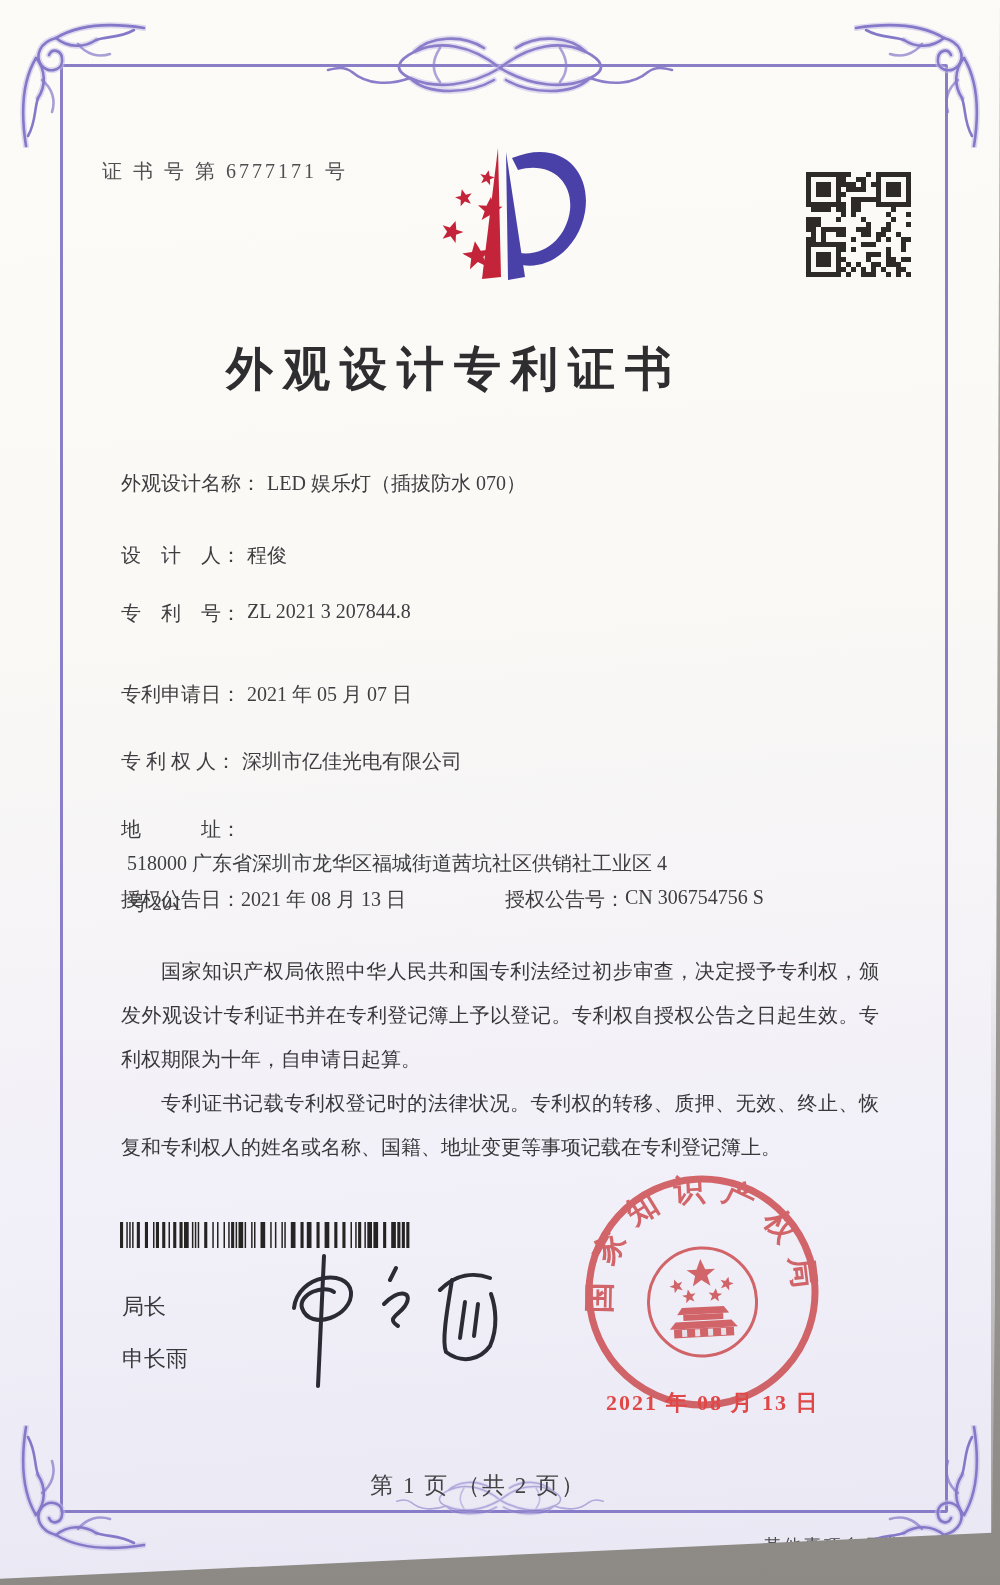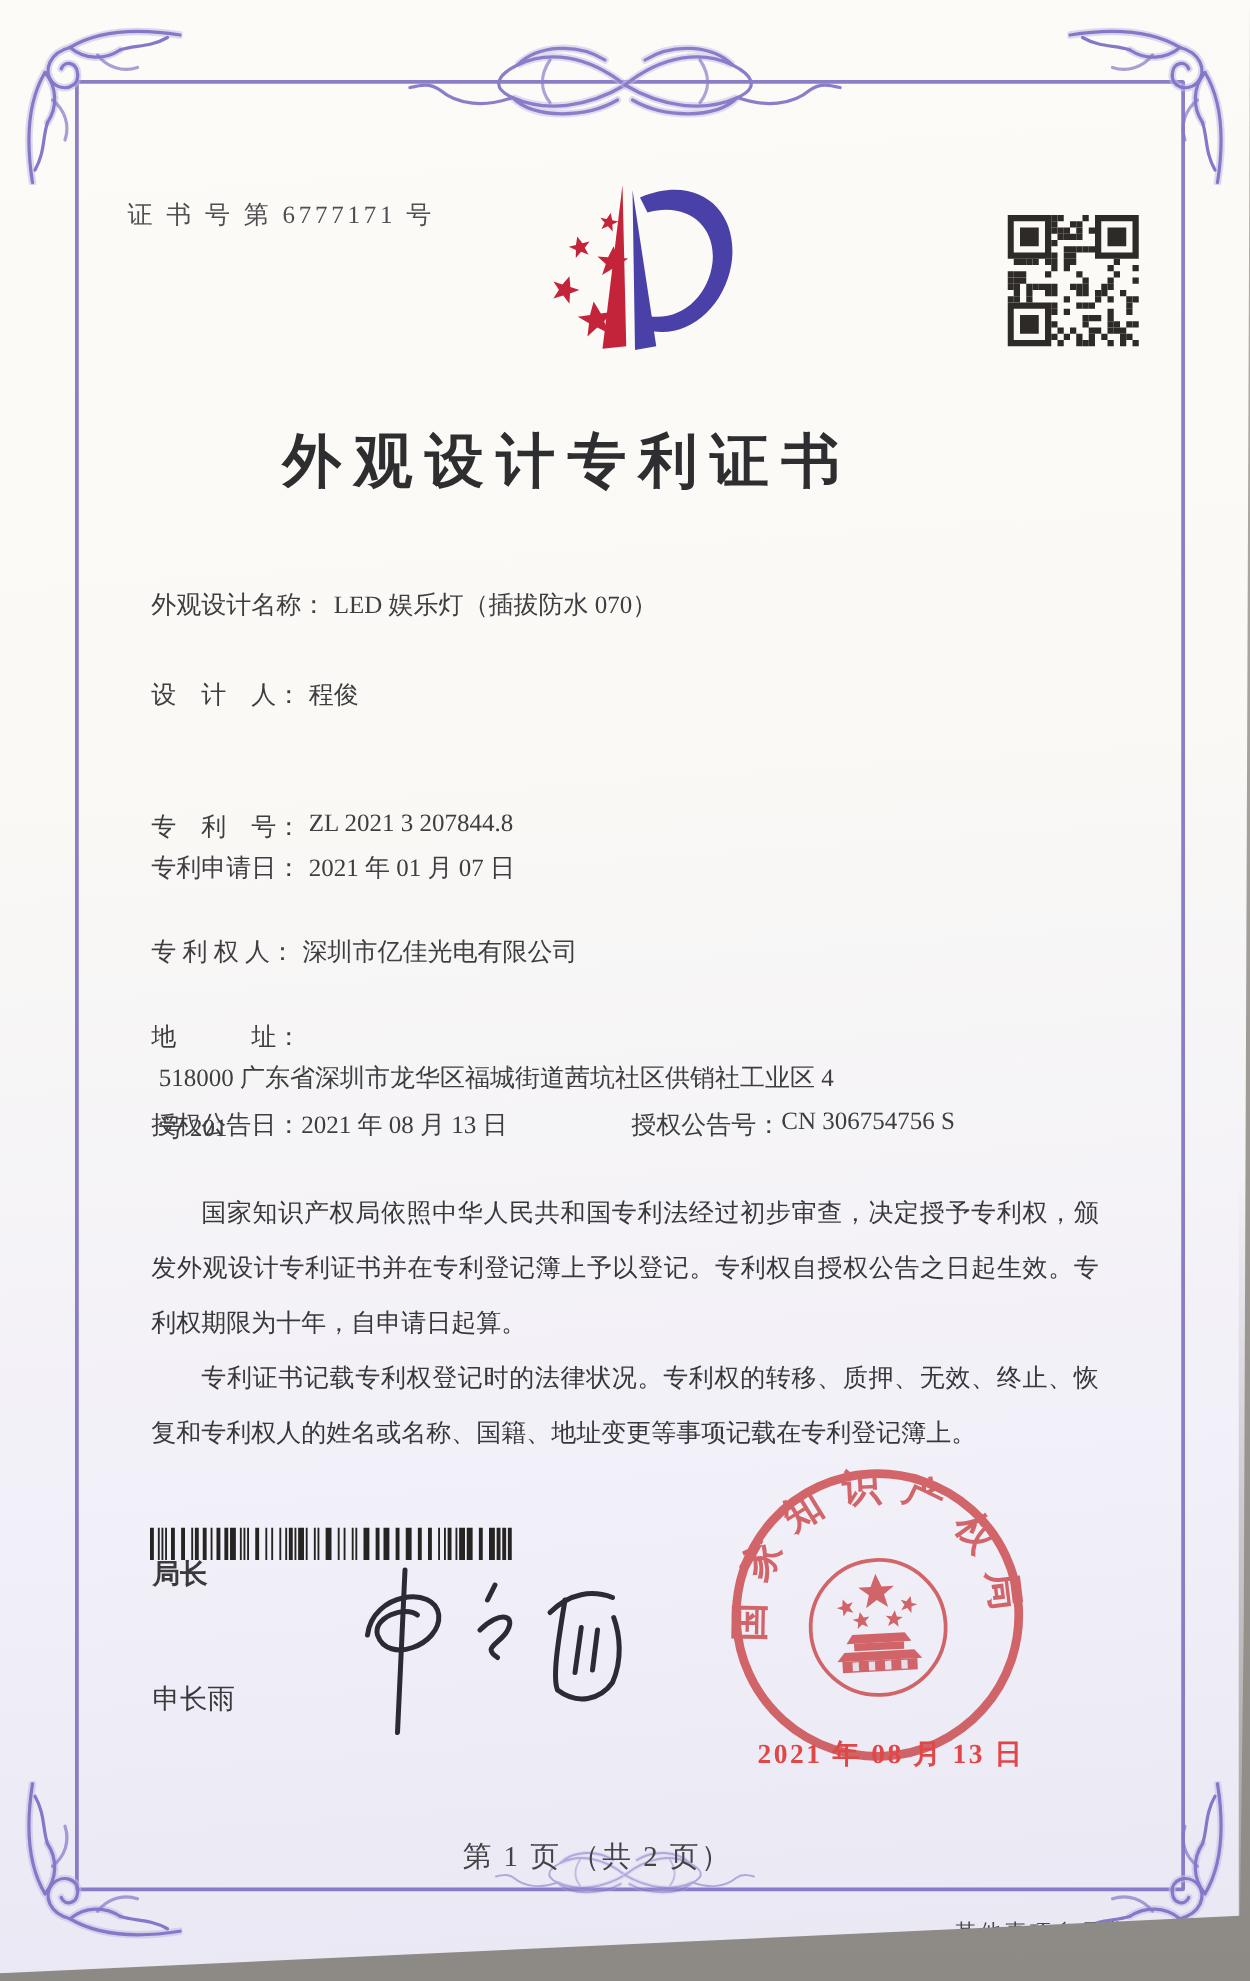--- a/index.html
+++ b/index.html
@@ -37,21 +37,21 @@
   .frow.wrap .val{width:562px;line-height:40px;}
   .grant-row{position:absolute;display:flex;}
   .grant-row .pair1{width:384px;display:flex;text-align:center;}
   .grant-row .pair2{display:flex;justify-content:space-between;}
   .paras{
     position:absolute;left:121px;top:949px;width:758px;
     font-size:20px;line-height:44px;color:#38383b;text-align:justify;
   }
   .paras p{margin:0;text-indent:2em;}
   .barcode{position:absolute;left:120px;top:1222px;}
-  .signer-title{position:absolute;left:122px;top:1244px;font-size:22px;color:#3a3a3d;font-weight:bold;}
+  .signer-title{position:absolute;left:122px;top:1292px;font-size:22px;color:#3a3a3d;}
   .signer-name{position:absolute;left:122px;top:1344px;font-size:22px;color:#3a3a3d;}
   .signature{position:absolute;left:272px;top:1246px;}
   .seal{position:absolute;left:572px;top:1162px;opacity:.84;transform:rotate(-3deg);mix-blend-mode:multiply;}
   .seal-date{
     position:absolute;left:606px;top:1388px;font-size:22px;font-weight:700;
     color:#e04747;letter-spacing:2px;
   }
   .page-info{
     position:absolute;left:16px;top:1470px;width:924px;text-align:center;
     font-size:23px;letter-spacing:2px;color:#434346;
@@ -281,27 +281,27 @@
 
   <div class="fields">
     <div class="frow" style="top:470px">
       <span class="lab">外观设计名称：</span>
       <span class="val">LED 娱乐灯（插拔防水 070）</span>
     </div>
     <div class="frow" style="top:542px">
       <span class="lab">设　计　人：</span>
       <span class="val">程俊</span>
     </div>
-    <div class="frow" style="top:648px">
+    <div class="frow" style="top:600px">
       <span class="lab">专　利　号：</span>
       <span class="val">ZL 2021 3 207844.8</span>
     </div>
     <div class="frow" style="top:681px">
       <span class="lab">专利申请日：</span>
-      <span class="val">2021 年 01 月 07 日</span>
+      <span class="val">2021 年 05 月 07 日</span>
     </div>
     <div class="frow" style="top:748px">
       <span class="lab">专 利 权 人：</span>
       <span class="val">深圳市亿佳光电有限公司</span>
     </div>
     <div class="frow wrap" style="top:816px">
       <span class="lab">地　　　址：</span>
       <span class="val">518000 广东省深圳市龙华区福城街道茜坑社区供销社工业区 4 号 201</span>
     </div>
     <div class="grant-row" style="top:886px">

